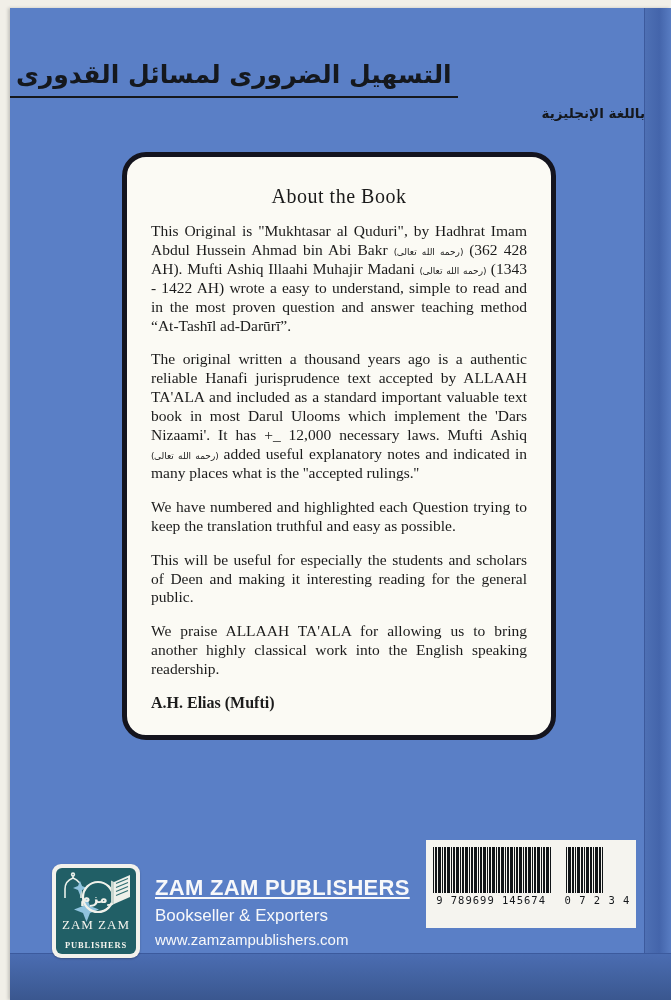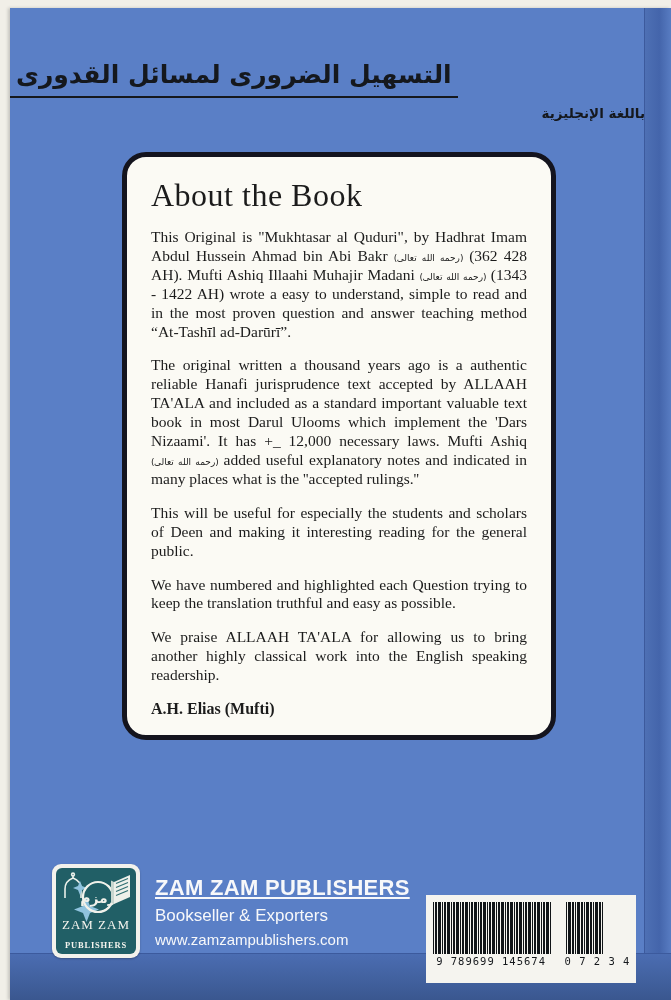--- a/index.html
+++ b/index.html
@@ -45,23 +45,23 @@
   .about-box{
     position:absolute;left:112px;top:144px;width:434px;height:588px;
     box-sizing:border-box;
     background:#fbfaf4;
     border:5px solid #14141e;
     border-radius:24px;
     padding:14px 24px 0 24px;
     color:#1b1b1b;
   }
   .about-title{
-    text-align:left;
-    font-size:32px;
-    margin:6px 0 14px 0;
+    text-align:center;
+    font-size:20px;
+    margin:14px 0 14px 0;
     font-weight:normal;
     letter-spacing:.5px;
   }
   .about-paragraphs p{
     font-size:15.5px;
     line-height:1.22;
     text-align:justify;
     margin:0 0 15px 0;
   }
   .honorific{
@@ -98,25 +98,25 @@
   .logo-publishers{
     font-family:"Liberation Serif",serif;font-size:8.5px;font-weight:bold;
     color:#f5f4ee;letter-spacing:.8px;line-height:1.2;margin-top:8px;
   }
   .pub-text{color:#f7f8fa;font-family:"Liberation Sans",sans-serif;}
   .pub-name{font-size:22px;font-weight:bold;letter-spacing:.3px;margin-bottom:5px;text-decoration:underline;}
   .pub-tagline{font-size:17px;margin-bottom:5px;}
   .pub-site{font-size:15px;}
   
   .barcode{
-    position:absolute;left:416px;top:887px;width:210px;height:88px;
+    position:absolute;left:416px;top:832px;width:210px;height:88px;
     box-sizing:border-box;
     background:#f5f4ef;
     display:flex;align-items:flex-end;justify-content:center;gap:14px;
-    padding:7px 8px 16px 8px;
+    padding:7px 8px 22px 8px;
   }
   .bc-block{display:flex;flex-direction:column;height:100%;}
   .bc-bars{flex:1;display:flex;align-items:stretch;}
   .bc-bars div{background:#101417;}
   .bc-digits{
     font-family:"DejaVu Sans Mono",monospace;
     font-size:10.5px;color:#15181c;text-align:center;
     padding-top:1px;letter-spacing:1px;white-space:nowrap;
   }
 </style>
@@ -131,22 +131,22 @@
   <div class="arabic-header">
     <div class="arabic-title">التسهيل الضرورى لمسائل القدورى</div>
     <div class="arabic-subtitle">باللغة الإنجليزية</div>
   </div>
 
   <div class="about-box">
     <h1 class="about-title">About the Book</h1>
     <div class="about-paragraphs">
         <p><span>This Original is "Mukhtasar al Quduri", by Hadhrat Imam Abdul Hussein Ahmad bin Abi Bakr </span><span class="honorific">(رحمه الله تعالى)</span><span> (362 428 AH). Mufti Ashiq Illaahi Muhajir Madani </span><span class="honorific">(رحمه الله تعالى)</span><span> (1343 - 1422 AH) wrote a easy to understand, simple to read and in the most proven question and answer teaching method “At-Tashīl ad-Darūrī”.</span></p>
         <p><span>The original written a thousand years ago is a authentic reliable Hanafi jurisprudence text accepted by ALLAAH TA'ALA and included as a standard important valuable text book in most Darul Ulooms which implement the 'Dars Nizaami'. It has +_ 12,000 necessary laws. Mufti Ashiq </span><span class="honorific">(رحمه الله تعالى)</span><span> added useful explanatory notes and indicated in many places what is the ''accepted rulings.''</span></p>
+        <p><span>We have numbered and highlighted each Question trying to keep the translation truthful and easy as possible.</span></p>
         <p><span>This will be useful for especially the students and scholars of Deen and making it interesting reading for the general public.</span></p>
-        <p><span>We have numbered and highlighted each Question trying to keep the translation truthful and easy as possible.</span></p>
         <p><span>We praise ALLAAH TA'ALA for allowing us to bring another highly classical work into the English speaking readership.</span></p>
       </div>
     <div class="signature">A.H. Elias (Mufti)</div>
   </div>
 
   <div class="footer">
     <div class="logo">
       <div class="logo-inner">
         <svg class="logo-art" width="80" height="56" viewBox="0 0 80 56">
 

